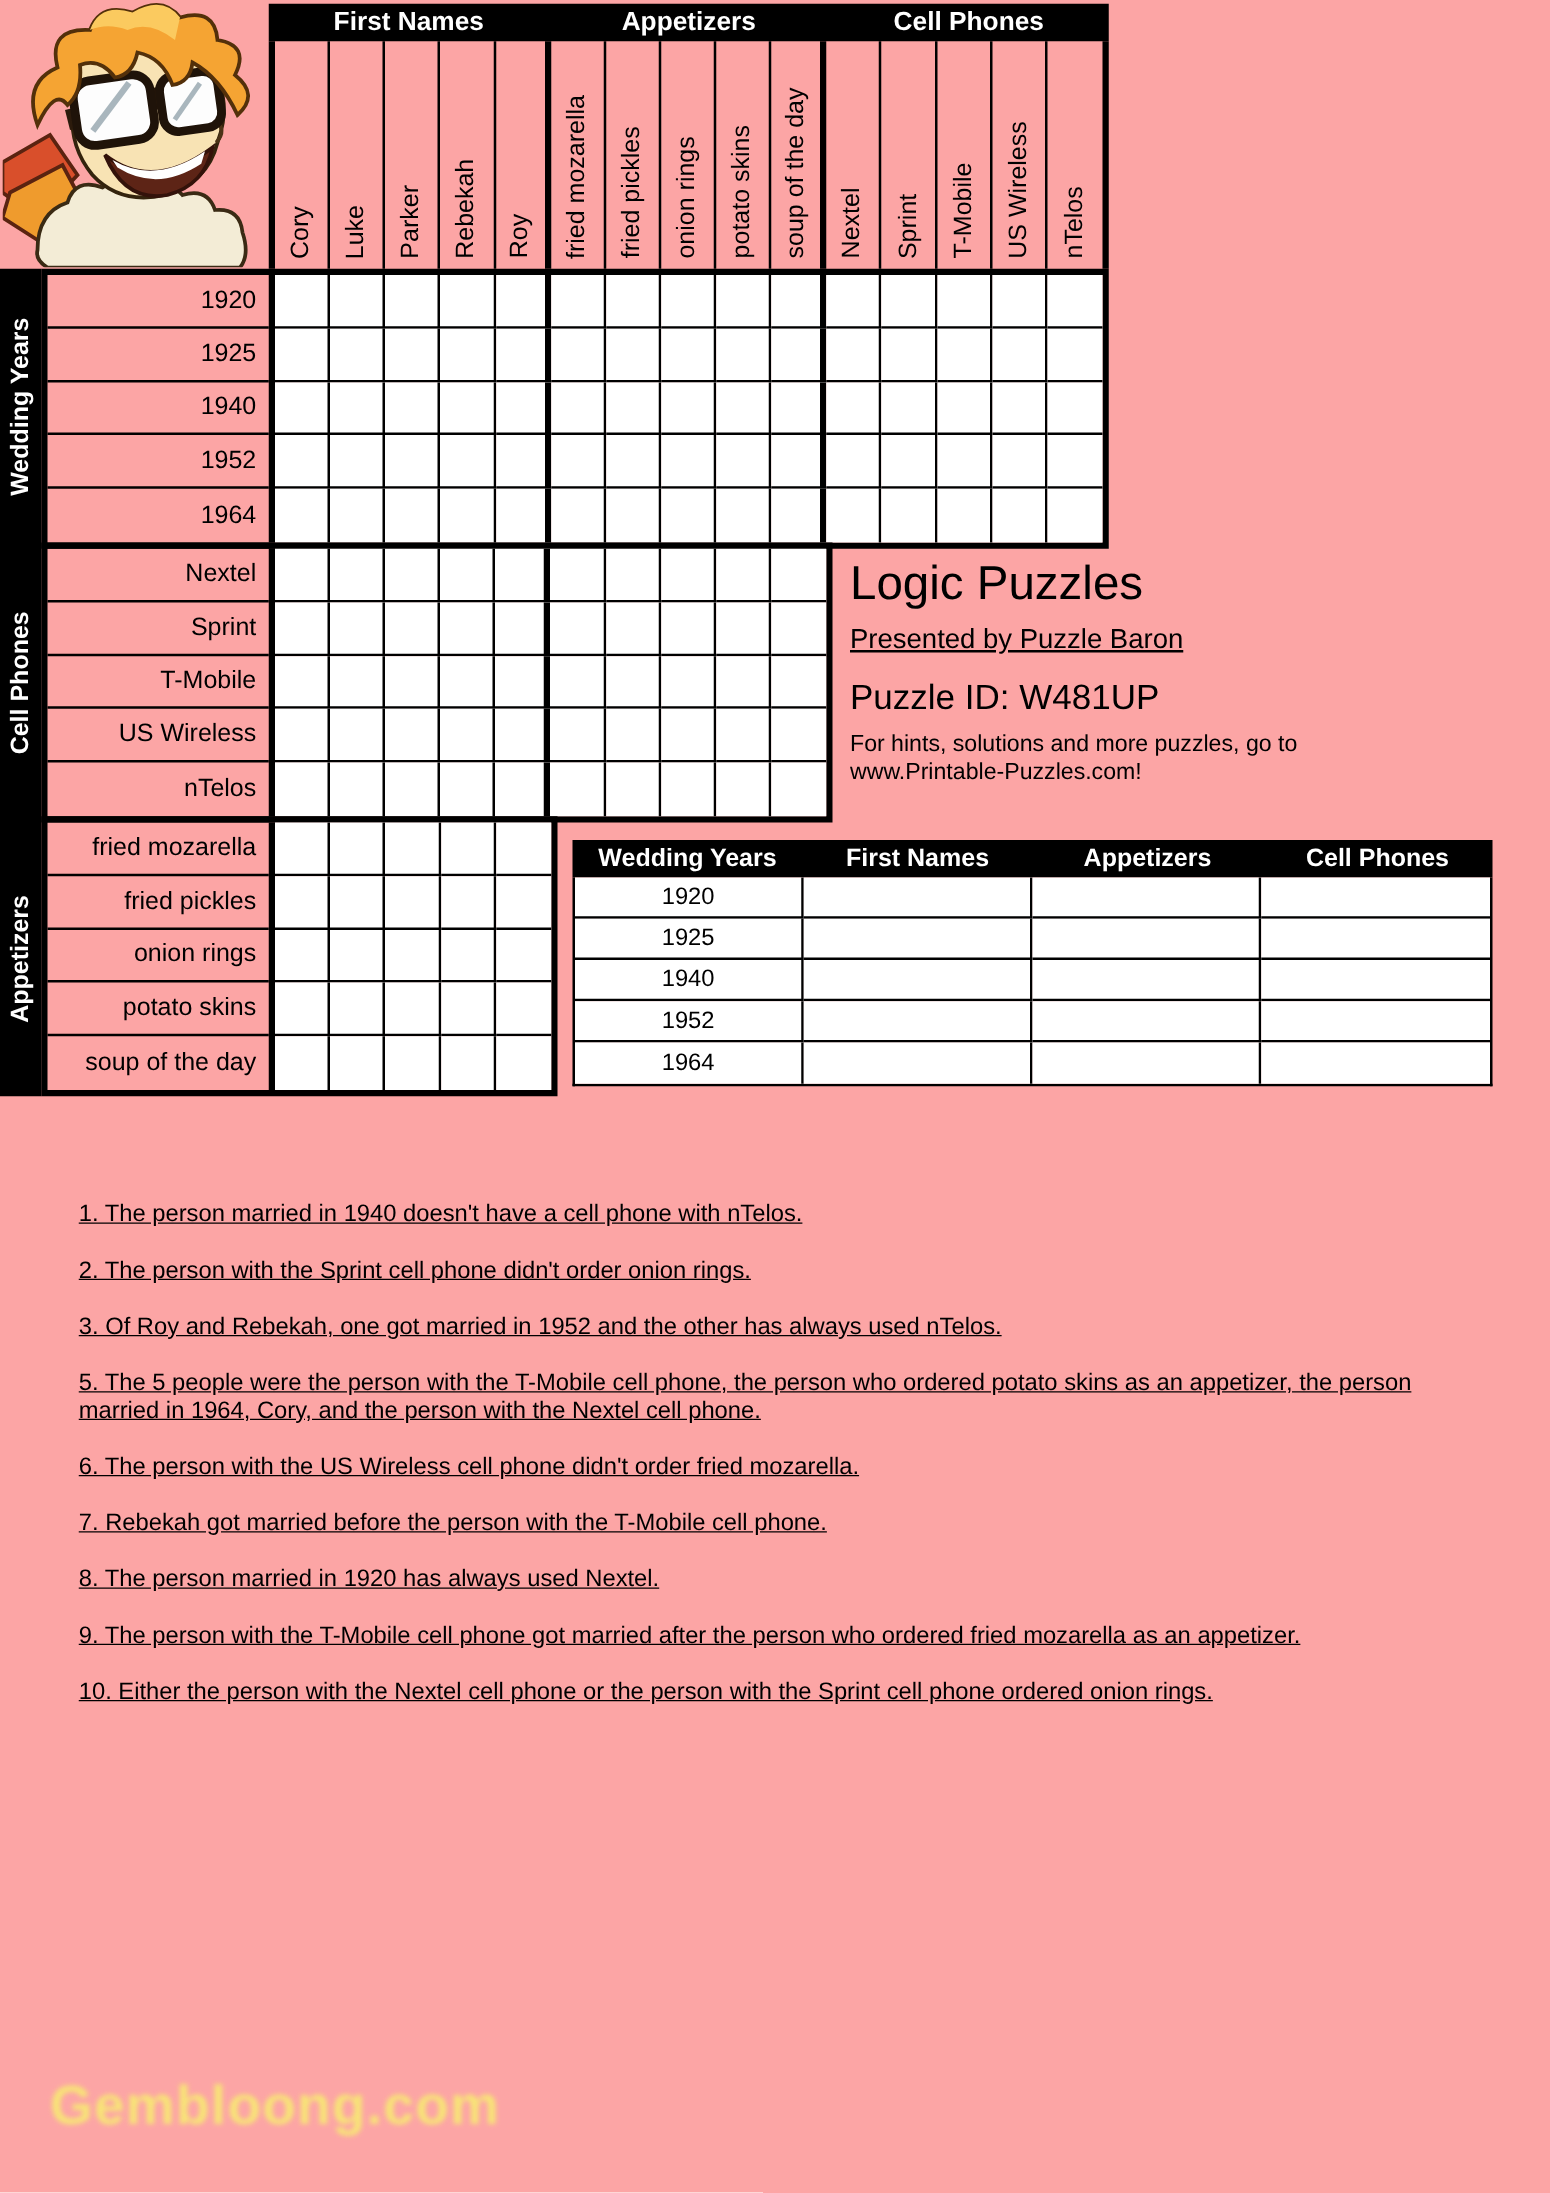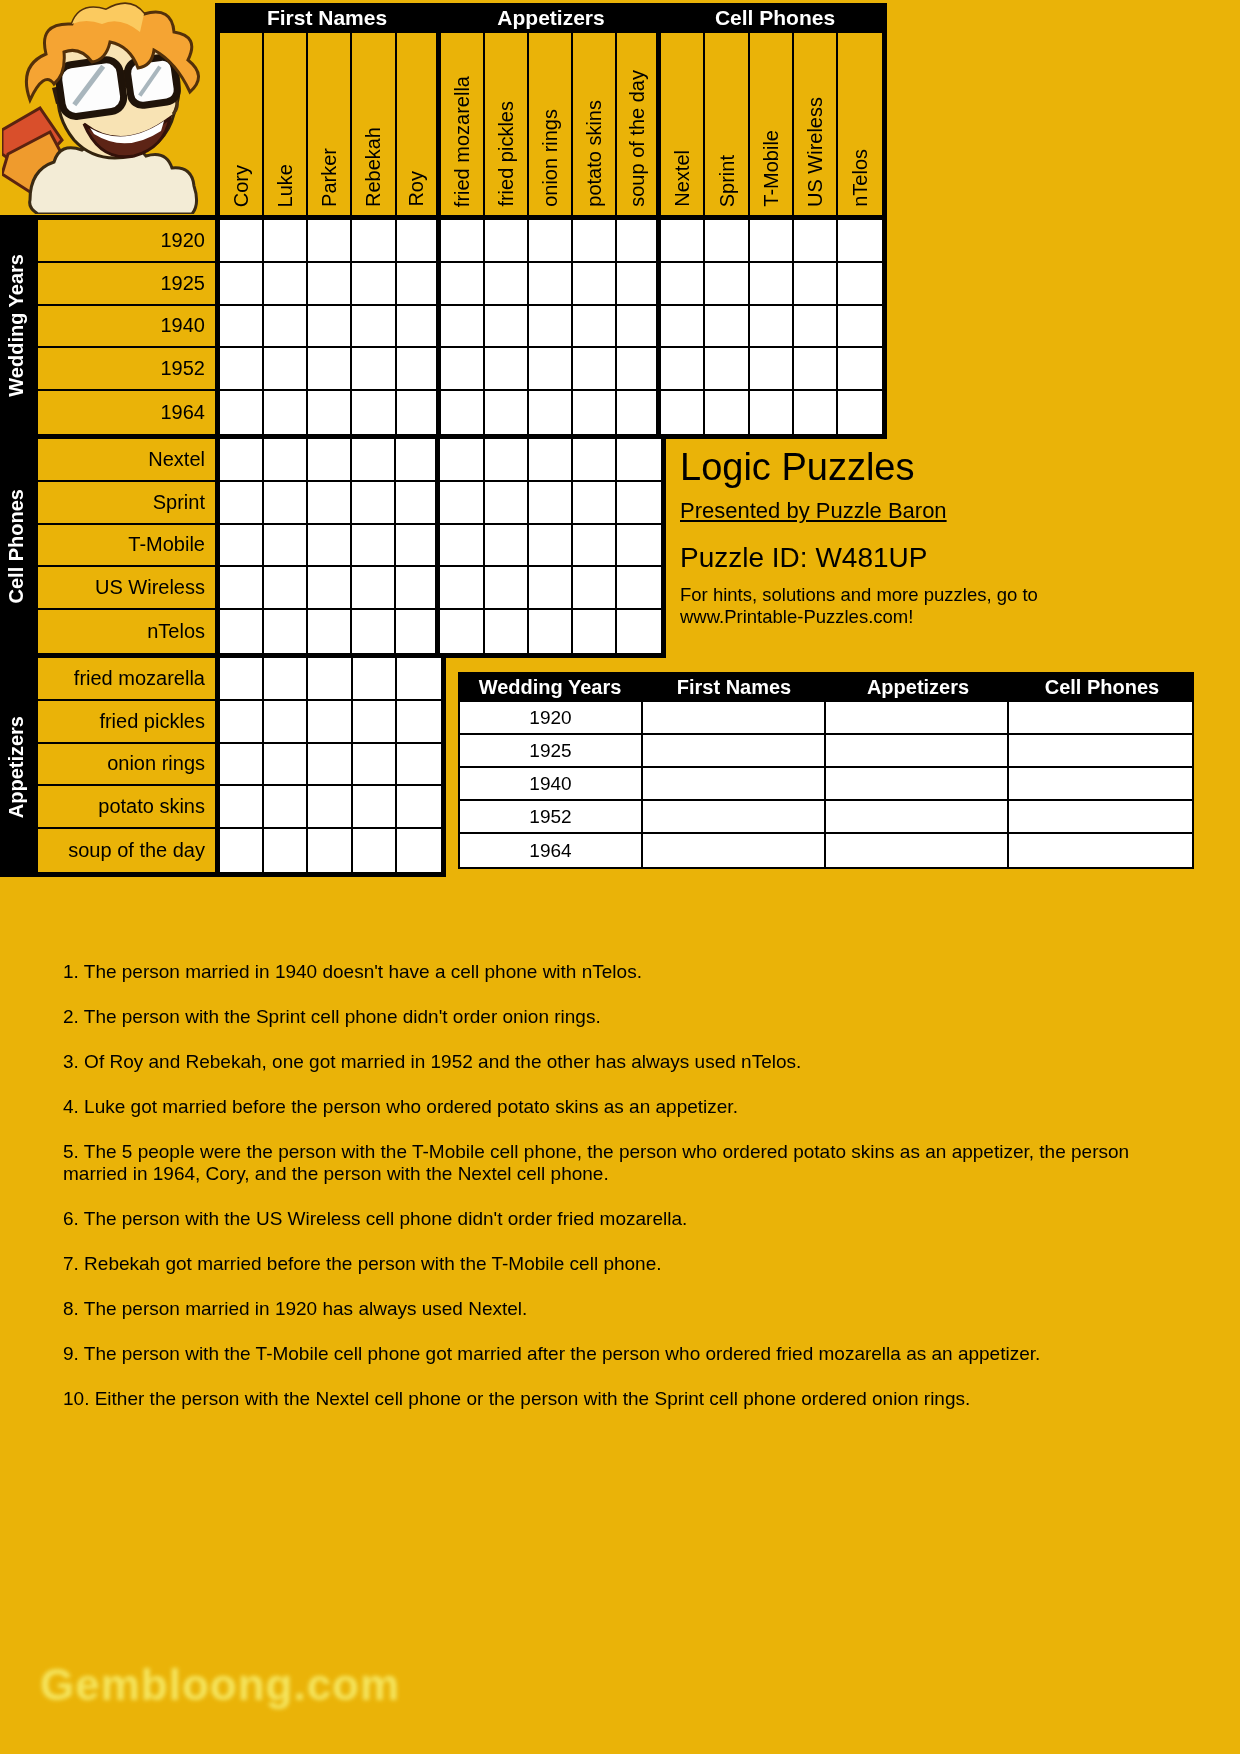--- a/index.html
+++ b/index.html
@@ -1,16 +1,16 @@
 <!DOCTYPE html>
 <html><head>
 <meta charset="utf-8">
 <style>
   html,body{margin:0;padding:0;background:#fff;}
-  .page{position:relative;width:1240px;height:1754px;background:#eab308;
+  .page{position:relative;width:1240px;height:1754px;background:#fca5a5;
         font-family:"Liberation Sans","DejaVu Sans",sans-serif;color:#000;overflow:hidden;}
 
   
   .mascot{position:absolute;left:2px;top:2px;width:213px;height:212px;overflow:hidden;}
 
   
   .top-bar{position:absolute;left:215px;top:3px;width:672px;height:30px;background:#000;display:flex;}
   .top-bar span{flex:1;display:flex;align-items:center;justify-content:center;
                 color:#fff;font-weight:bold;font-size:21px;}
 
@@ -61,21 +61,21 @@
   .ans-head span{display:flex;align-items:center;justify-content:center;color:#fff;
                  font-weight:bold;font-size:20px;}
   .ans-body{display:grid;grid-template-columns:repeat(4,1fr);grid-auto-rows:33px;
             border:2px solid #000;border-top:none;}
   .ans-cell{border-right:2px solid #000;border-bottom:2px solid #000;box-sizing:border-box;
             display:flex;align-items:center;justify-content:center;font-size:19px;background:#fff;}
   .ans-cell.cend{border-right:none;}
   .ans-cell.rend{border-bottom:none;}
 
   
-  .clues{position:absolute;left:63px;top:961px;width:1118px;}
+  .clues{position:absolute;left:63px;top:961px;width:1118px;text-decoration:underline;}
   .clue{font-size:19px;line-height:22px;margin:0 0 23px 0;}
 
   
   .watermark{position:absolute;left:40px;top:1660px;font-size:44px;font-weight:bold;
              letter-spacing:1px;filter:blur(2px);opacity:.85;}
 </style>
 </head>
 <body>
 
 <div class="page">
@@ -389,21 +389,20 @@
         <div class="ans-cell rend"></div>
         <div class="ans-cell rend"></div>
         <div class="ans-cell cend rend"></div>
       </div>
   </div>
 
   <div class="clues">
       <div class="clue">1. The person married in 1940 doesn't have a cell phone with nTelos.</div>
       <div class="clue">2. The person with the Sprint cell phone didn't order onion rings.</div>
       <div class="clue">3. Of Roy and Rebekah, one got married in 1952 and the other has always used nTelos.</div>
-      <div class="clue">4. Luke got married before the person who ordered potato skins as an appetizer.</div>
       <div class="clue">5. The 5 people were the person with the T-Mobile cell phone, the person who ordered potato skins as an appetizer, the person married in 1964, Cory, and the person with the Nextel cell phone.</div>
       <div class="clue">6. The person with the US Wireless cell phone didn't order fried mozarella.</div>
       <div class="clue">7. Rebekah got married before the person with the T-Mobile cell phone.</div>
       <div class="clue">8. The person married in 1920 has always used Nextel.</div>
       <div class="clue">9. The person with the T-Mobile cell phone got married after the person who ordered fried mozarella as an appetizer.</div>
       <div class="clue">10. Either the person with the Nextel cell phone or the person with the Sprint cell phone ordered onion rings.</div>
     </div>
 
   <div class="watermark" style="color: rgb(247, 239, 111);">Gembloong.com</div>
 

